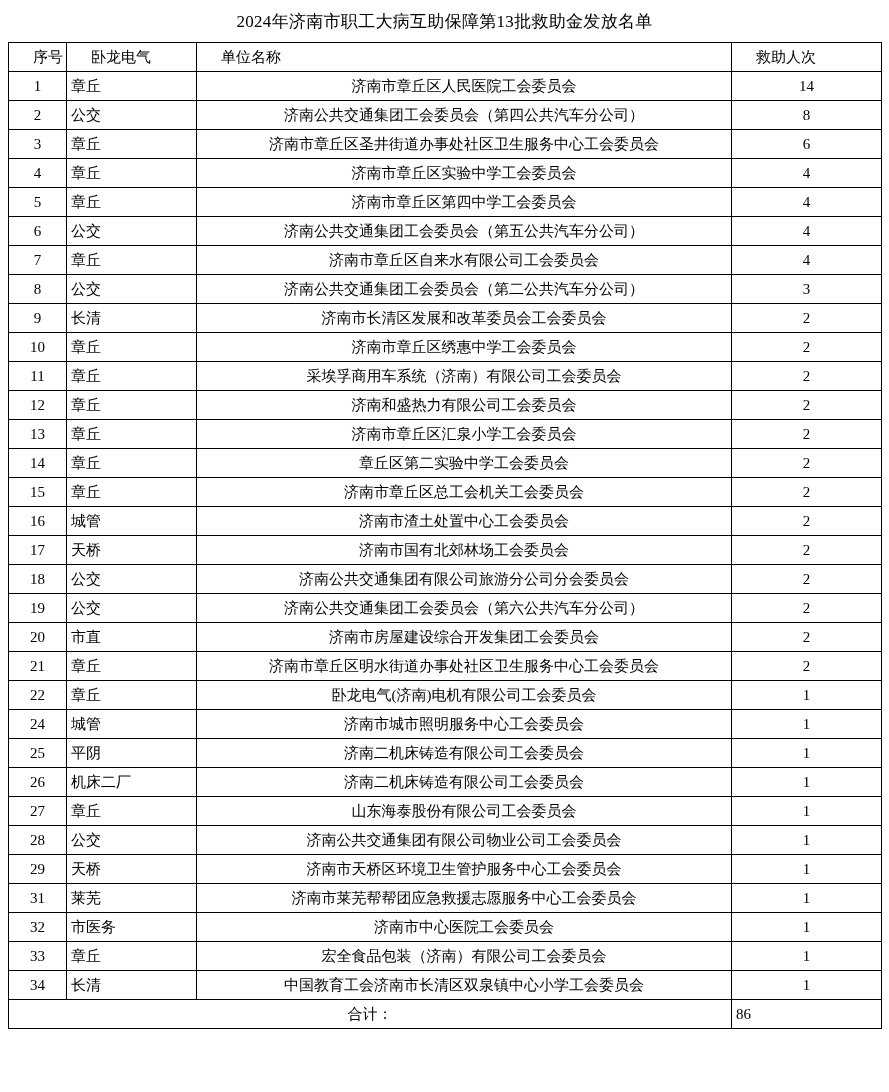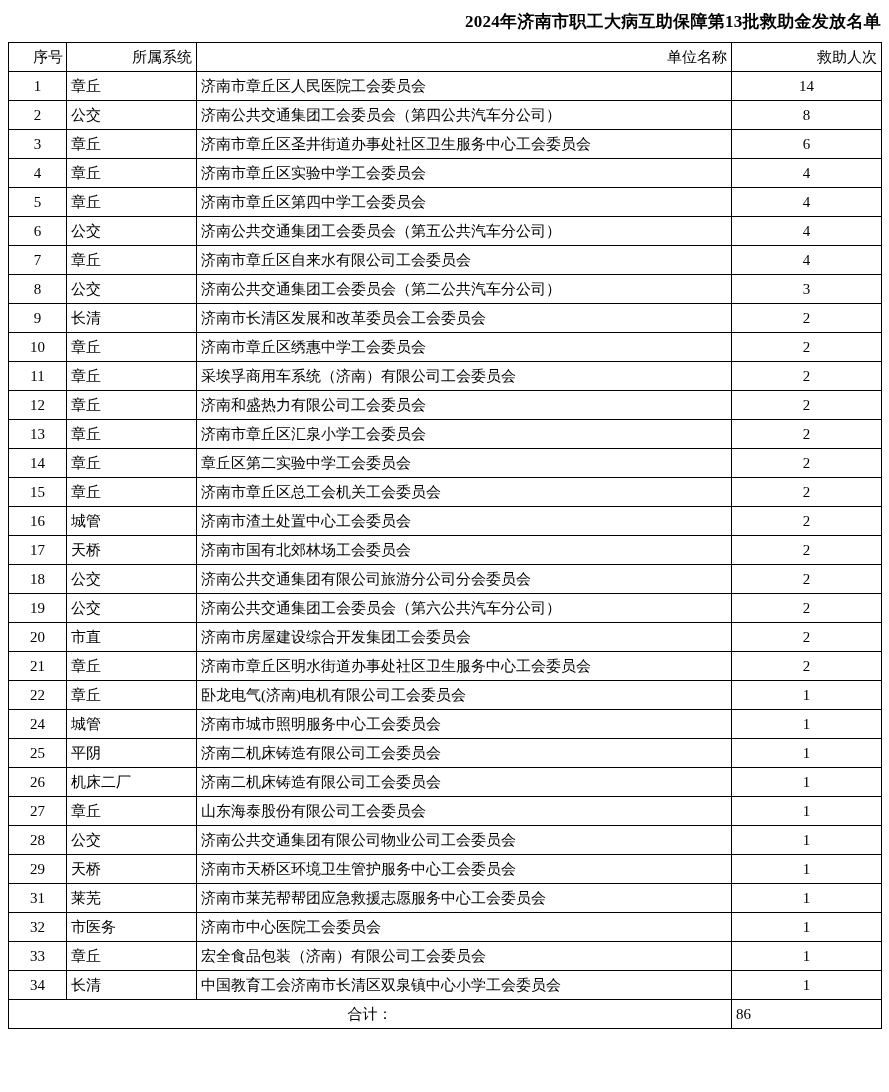--- a/index.html
+++ b/index.html
@@ -11,22 +11,22 @@
     width: 889px;
     font-family: "Liberation Serif", "DejaVu Serif", serif;
     color: #000000;
   }
   .page {
     width: 889px;
     box-sizing: border-box;
     padding: 8px 8px 4px 8px;
   }
   .doc-title {
-    text-align: right;
-    font-weight: bold;
+    text-align: center;
+    font-weight: normal;
     font-size: 17px;
     line-height: 24px;
     margin: 2px 0 8px 0;
     letter-spacing: 0.3px;
   }
   table.grant-table {
     border-collapse: collapse;
     width: 873px;
     table-layout: fixed;
     font-size: 15px;
@@ -35,31 +35,31 @@
   table.grant-table td {
     border: 1px solid #000000;
     height: 28px;
     line-height: 26px;
     padding: 0 4px;
     overflow: hidden;
     white-space: nowrap;
   }
   table.grant-table th {
     font-weight: normal;
-    text-align: right;
+    text-align: left;
     padding-left: 24px;
   }
   col.c-seq { width: 58px; }
   col.c-sys { width: 130px; }
   col.c-unit { width: 535px; }
   col.c-cnt { width: 150px; }
 
   td.seq { text-align: center; }
   td.sys { text-align: left; }
-  td.unit { text-align: left; padding-left: 8px; }
+  td.unit { text-align: center; padding-left: 8px; }
   td.cnt { text-align: center; }
 
   tr.total-row td.total-label {
     text-align: center;
   }
   tr.total-row td.total-value {
     text-align: left;
   }
 </style>
 </head>
@@ -72,21 +72,21 @@
   <table class="grant-table">
     <colgroup>
       <col class="c-seq">
       <col class="c-sys">
       <col class="c-unit">
       <col class="c-cnt">
     </colgroup>
     <thead>
       <tr>
         <th>序号</th>
-        <th>所属系统</th>
+        <th>卧龙电气</th>
         <th>单位名称</th>
         <th>救助人次</th>
       </tr>
     </thead>
     <tbody id="table-body">
         <tr>
           <td class="seq">1</td>
           <td class="sys">章丘</td>
           <td class="unit">济南市章丘区人民医院工会委员会</td>
           <td class="cnt">14</td>

